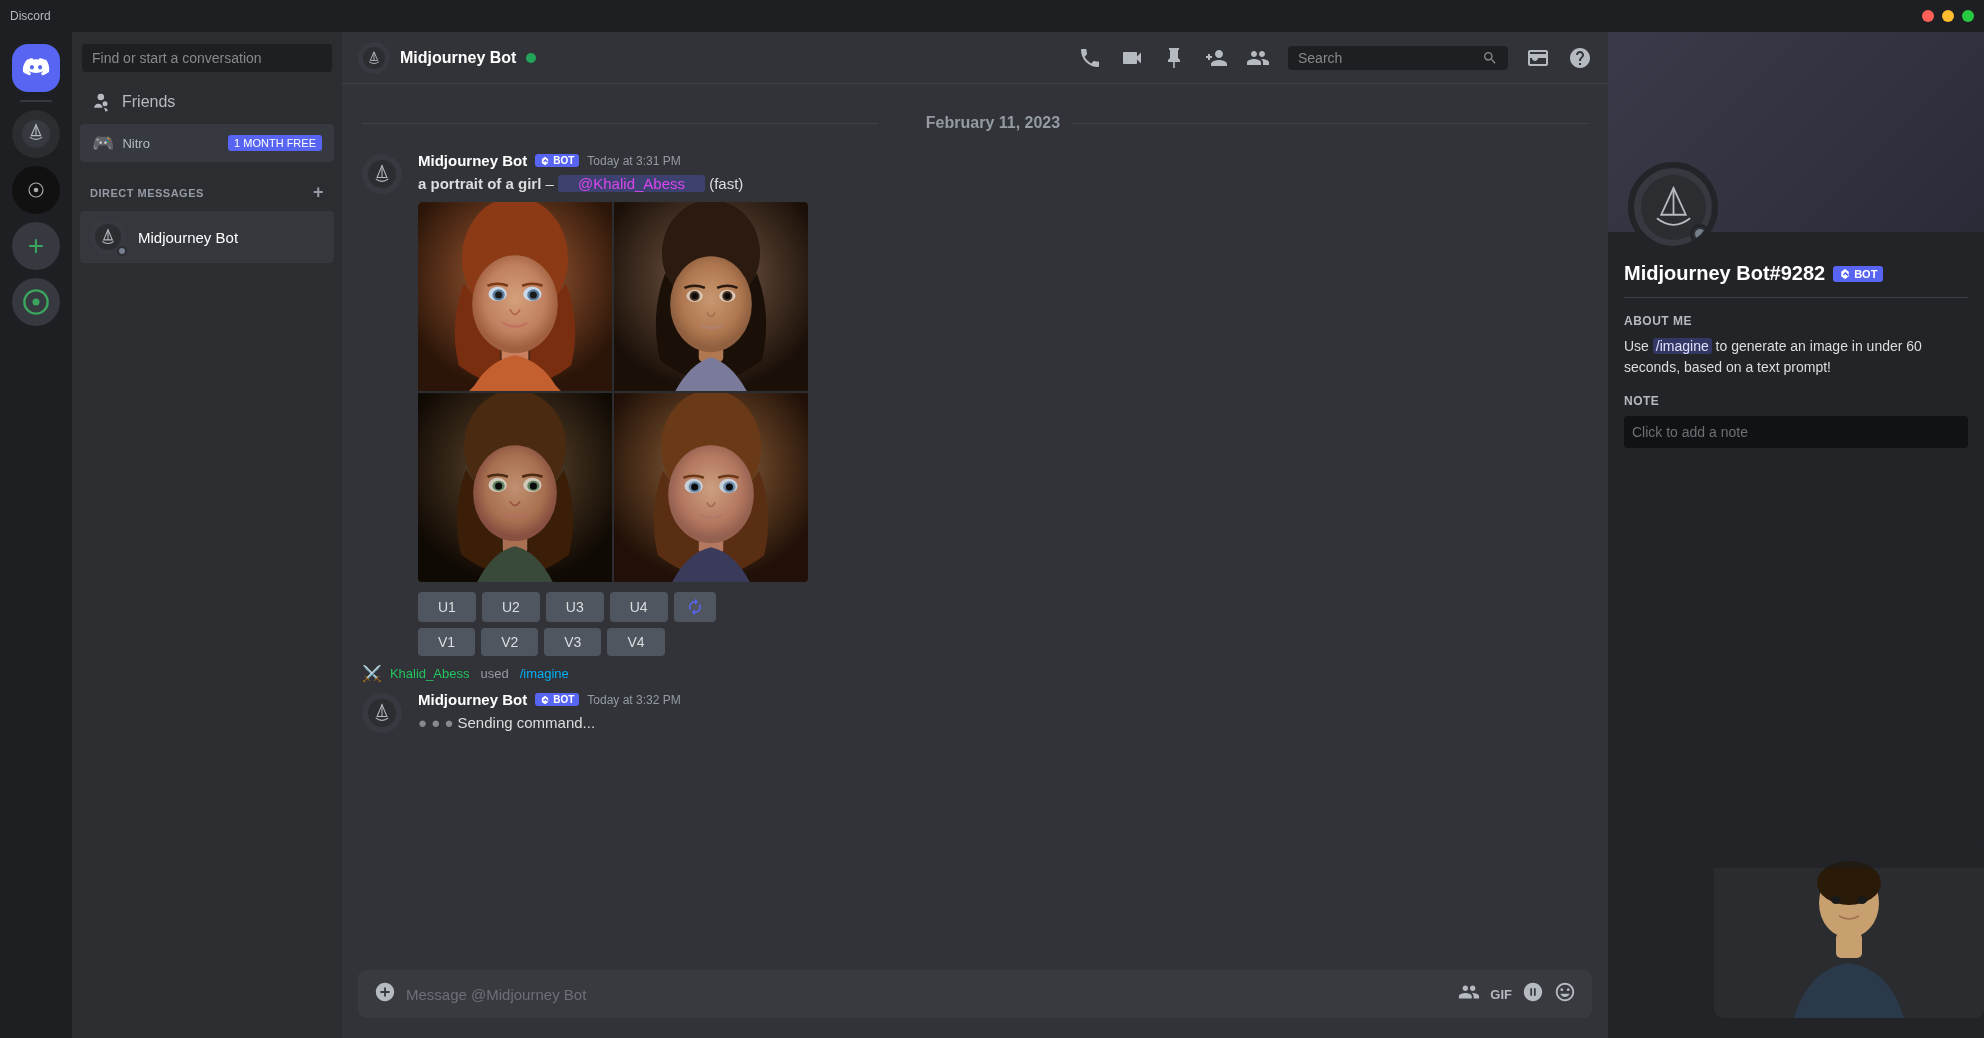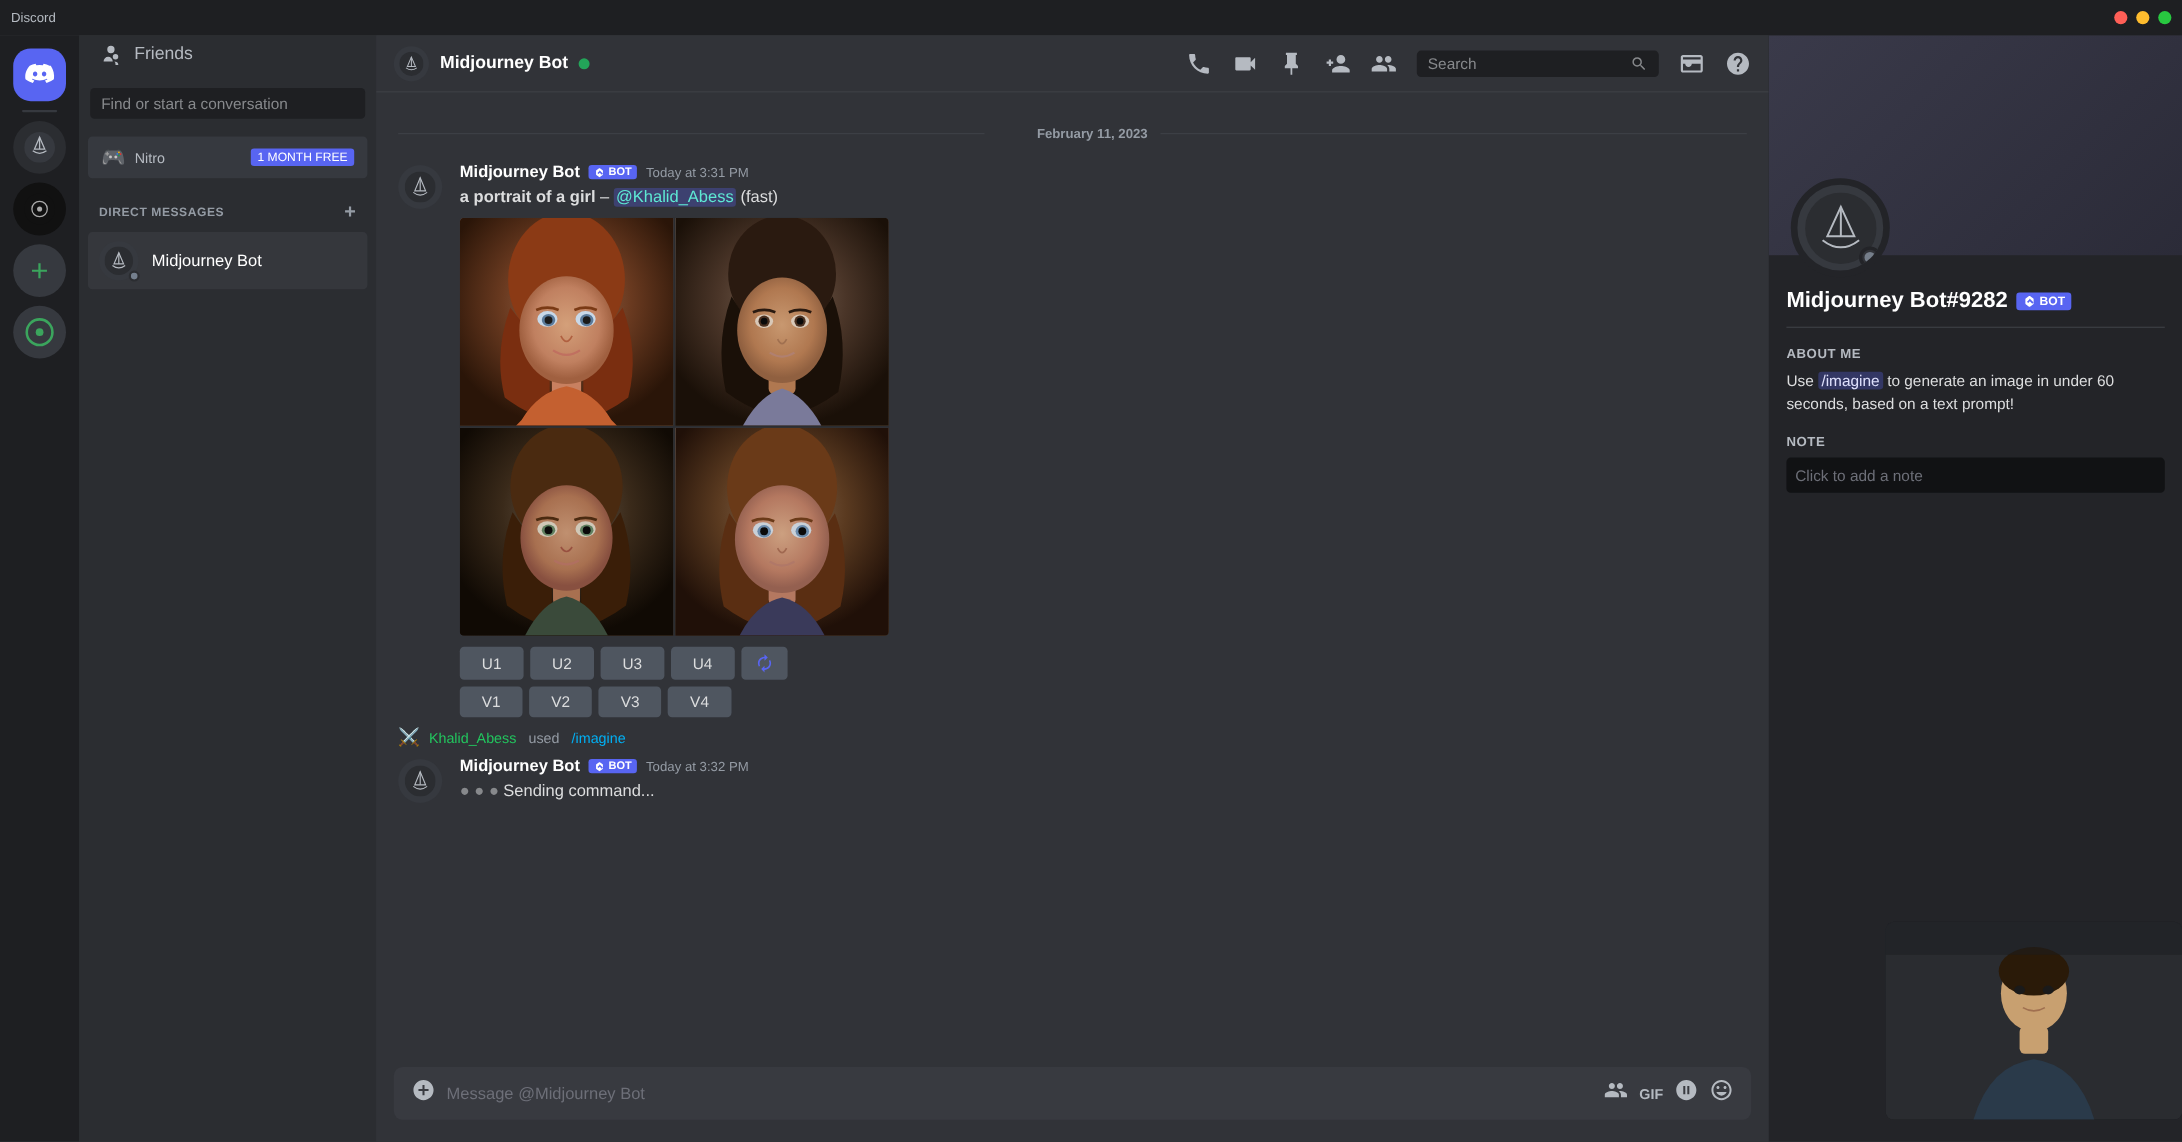--- a/index.html
+++ b/index.html
@@ -318,21 +318,21 @@
       align-items: center;
       margin: 10px 20px 16px;
       gap: 12px;
     }
     .date-line {
       flex: 1;
       height: 1px;
       background: #3f4147;
     }
     #date-text {
-      font-size: 12px;
+      font-size: 16px;
       color: #949ba4;
       font-weight: 600;
       white-space: nowrap;
       padding-left: 36px;
     }
 
     .message-group {
       display: flex;
       padding: 4px 20px;
       gap: 16px;
@@ -386,24 +386,24 @@
     .msg-timestamp {
       font-size: 12px;
       color: #949ba4;
     }
     .msg-text {
       font-size: 15px;
       color: #dcddde;
       line-height: 1.4;
     }
     .msg-text .mention {
-      color: #5eead4;
+      color: #d946ef;
       background: rgba(88,101,242,0.3);
       border-radius: 3px;
-      padding: 0 2px;
+      padding: 0 20px;
     }
 
     
     #image-grid {
       display: grid;
       grid-template-columns: 1fr 1fr;
       grid-template-rows: 1fr 1fr;
       width: 390px;
       height: 380px;
       margin-top: 8px;
@@ -693,30 +693,30 @@
     <div class="guild-icon" style="background:#36393f; color:#3ba55d; font-size:28px; font-weight:300; border-radius:50%;">+</div>
     <div class="guild-icon" style="background:#36393f; border-radius:50%;">
       <svg viewBox="0 0 24 24" fill="#3ba55d">
           <circle cx="12" cy="12" r="10" stroke="#3ba55d" stroke-width="2" fill="none"></circle>
           <circle cx="12" cy="12" r="3" fill="#3ba55d"></circle>
         </svg>
     </div>
   </div>
 
   <div id="dm-sidebar">
+    <div id="dm-search">
+      <input id="dm-search-input" type="text" placeholder="Find or start a conversation" style="">
+    </div>
     <div id="dm-nav">
       <div class="dm-nav-item">
         <svg viewBox="0 0 24 24">
             <path d="M13 10a4 4 0 1 0 0-8 4 4 0 0 0 0 8Zm-8 9a5 5 0 0 1 10 0H5Zm13-2a3 3 0 1 0 0-6 3 3 0 0 0 0 6Zm-1.5 2c2.9 0 4.5 1.5 4.5 3v1h-3v-1c0-1-.4-1.9-1-2.6.2-.3.3-.4.5-.4Z" fill="#b5bac1"></path>
           </svg>
         <span>Friends</span>
       </div>
-    </div>
-    <div id="dm-search">
-      <input id="dm-search-input" type="text" placeholder="Find or start a conversation" style="">
     </div>
 
     <div id="nitro-banner">
       <span class="nitro-icon">🎮</span>
       <span id="nitro-text">Nitro</span>
       <span class="nitro-badge">1 MONTH FREE</span>
     </div>
 
     <div id="dm-section-header">
       <span>DIRECT MESSAGES</span>

